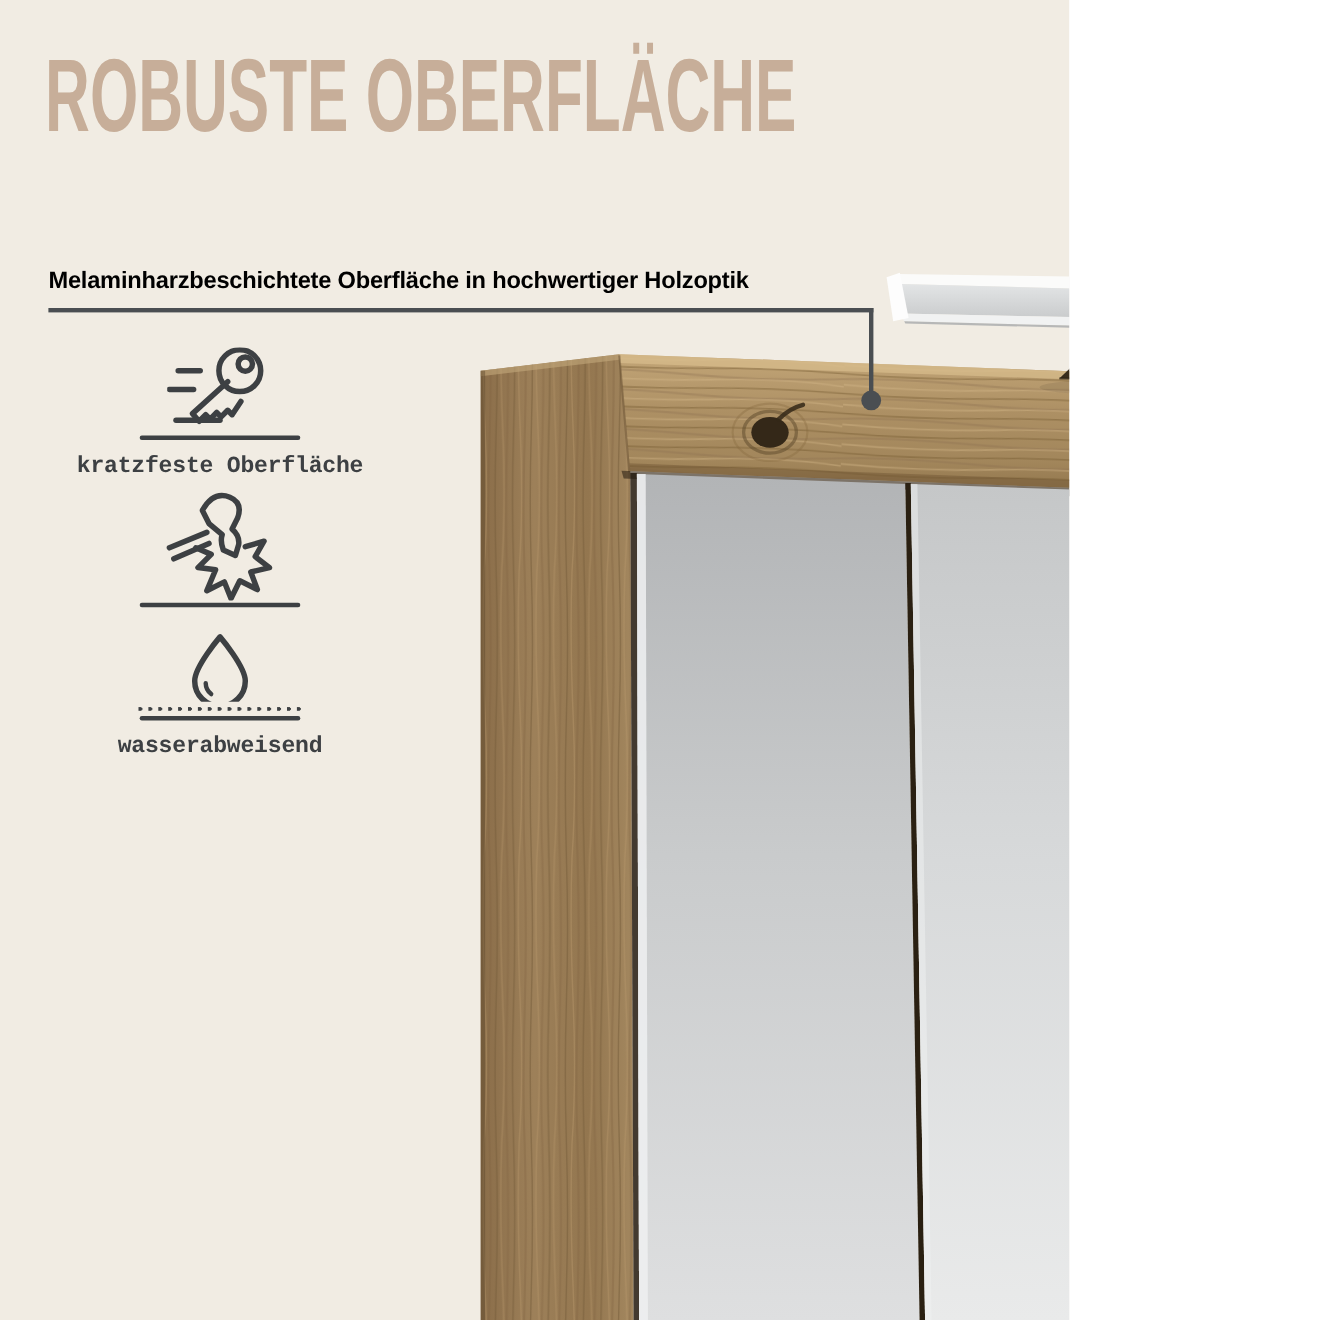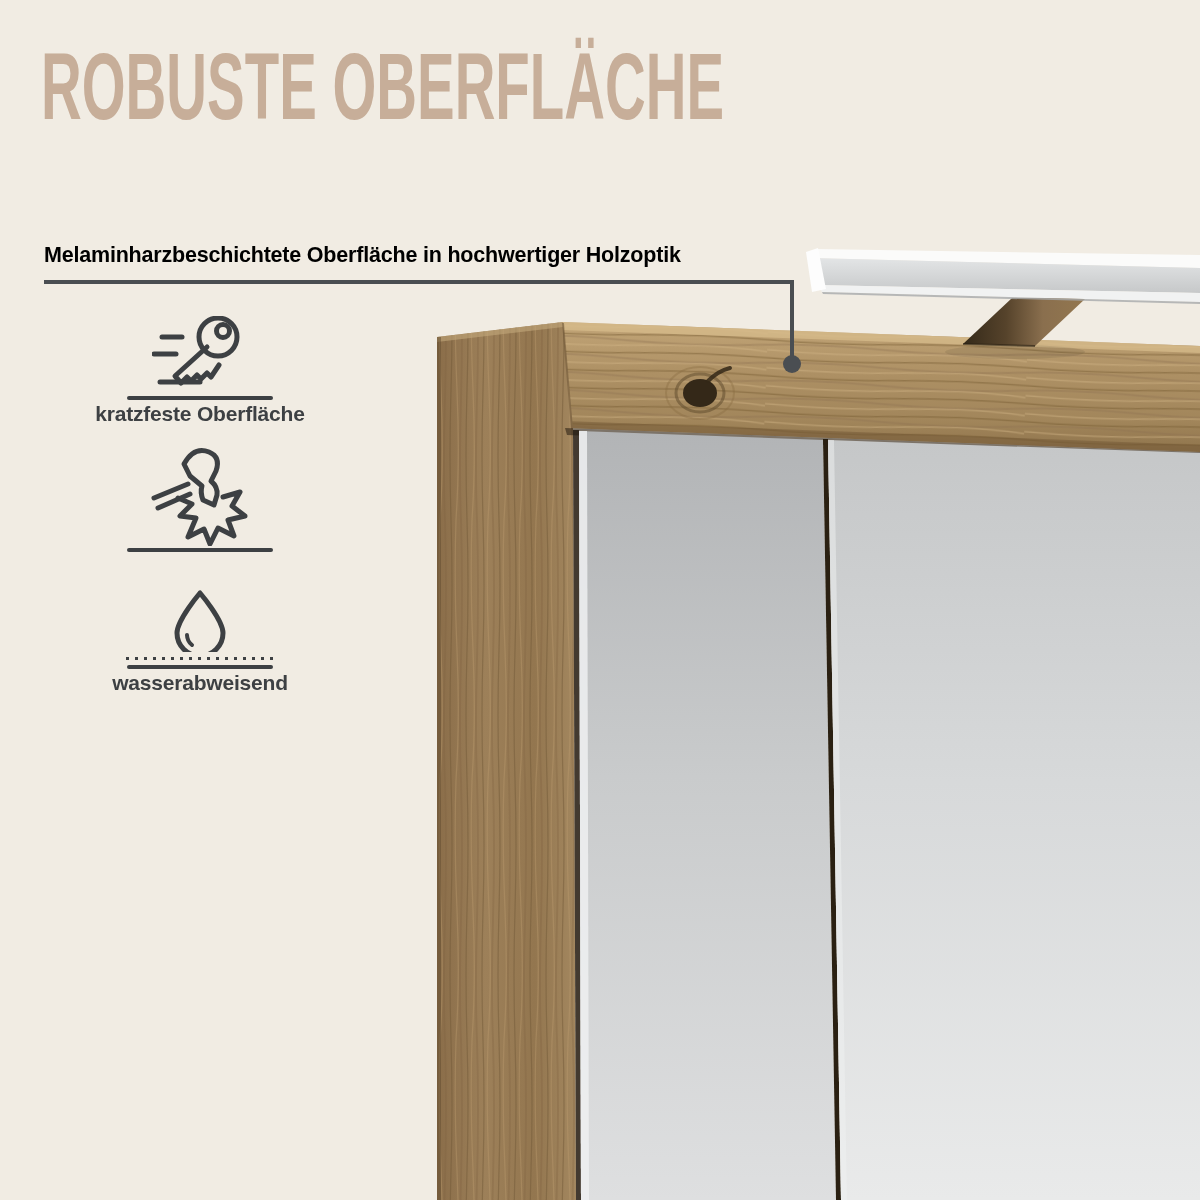--- a/index.html
+++ b/index.html
@@ -1,50 +1,51 @@
 <!DOCTYPE html>
 <html><head>
 <meta charset="utf-8">
 <style>
   html,body{margin:0;padding:0;}
   .stage{
-    position:relative;width:1200px;height:1200px;overflow:hidden;
+    position:relative;width:972px;height:1200px;overflow:hidden;
     background:#f1ece3;font-family:"Liberation Sans",sans-serif;
   }
   .photo-svg{position:absolute;left:0;top:0;width:1200px;height:1200px;}
   .title{
     position:absolute;left:41px;top:40px;margin:0;
     font-size:94px;line-height:1;font-weight:bold;color:#c7ae99;
     white-space:nowrap;letter-spacing:0px;
     transform:scaleX(.60);transform-origin:left top;
   }
   .callout-text{
     position:absolute;left:44px;top:243px;
     font-size:21.5px;font-weight:bold;color:#000000;letter-spacing:-.2px;
     white-space:nowrap;
   }
   .callout-line-h{position:absolute;left:44px;top:280px;width:750px;height:4px;background:#4a4e52;}
   .callout-line-v{position:absolute;left:790px;top:280px;width:4px;height:82px;background:#4a4e52;}
   .callout-dot{position:absolute;left:783px;top:355px;width:18px;height:18px;border-radius:50%;background:#4a4e52;}
   .feature{position:absolute;left:40px;width:320px;text-align:center;}
-  .f1{top:310px}.f2{top:446px}.f3{top:590px}.f4{top:720px}
+  .f1{top:310px}.f2{top:446px}.f3{top:576px}.f4{top:720px}
   .icon-wrap{display:flex;align-items:flex-end;justify-content:center;}
   .f1 .icon-wrap{height:82px}.f2 .icon-wrap{height:100px}
   .f3 .icon-wrap{height:62px}.f4 .icon-wrap{height:86px}
   .divider{width:146px;height:4px;background:#3d4043;border-radius:2px;margin:4px auto 0;}
   .f2 .divider{margin-top:2px}
   .dotted{
     width:150px;height:5px;margin:4px auto 0;
     background-image:radial-gradient(circle 2px at 2.5px 2.5px,#3d4043 95%,transparent 100%);
     background-size:9px 5px;background-repeat:repeat-x;
   }
   .f3 .divider{margin-top:4px}
   .feature-label{
-    margin-top:2px;font-size:21px;font-weight:bold;color:#3d4043;letter-spacing:-.2px;
+    margin-top:13px;font-size:21px;font-weight:bold;color:#3d4043;letter-spacing:-.2px;
     white-space:nowrap;
+    font-family:Liberation Mono, monospace;
   }
   .ic{stroke:#3d4043;fill:none;stroke-width:5;stroke-linecap:round;stroke-linejoin:round;}
   .ic-thin{stroke:#3d4043;fill:none;stroke-width:4;stroke-linecap:round;stroke-linejoin:round;}
 </style>
 </head>
 <body>
 
 <div class="stage">
 
   <svg class="photo-svg" viewBox="0 0 1200 1200" aria-hidden="true">

